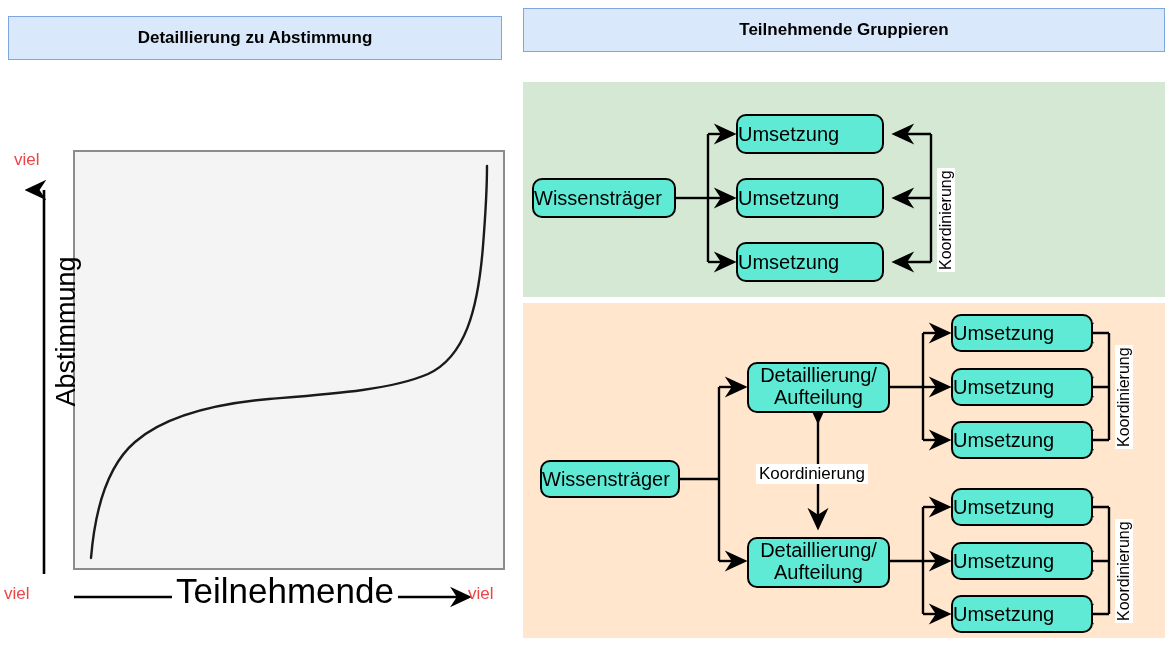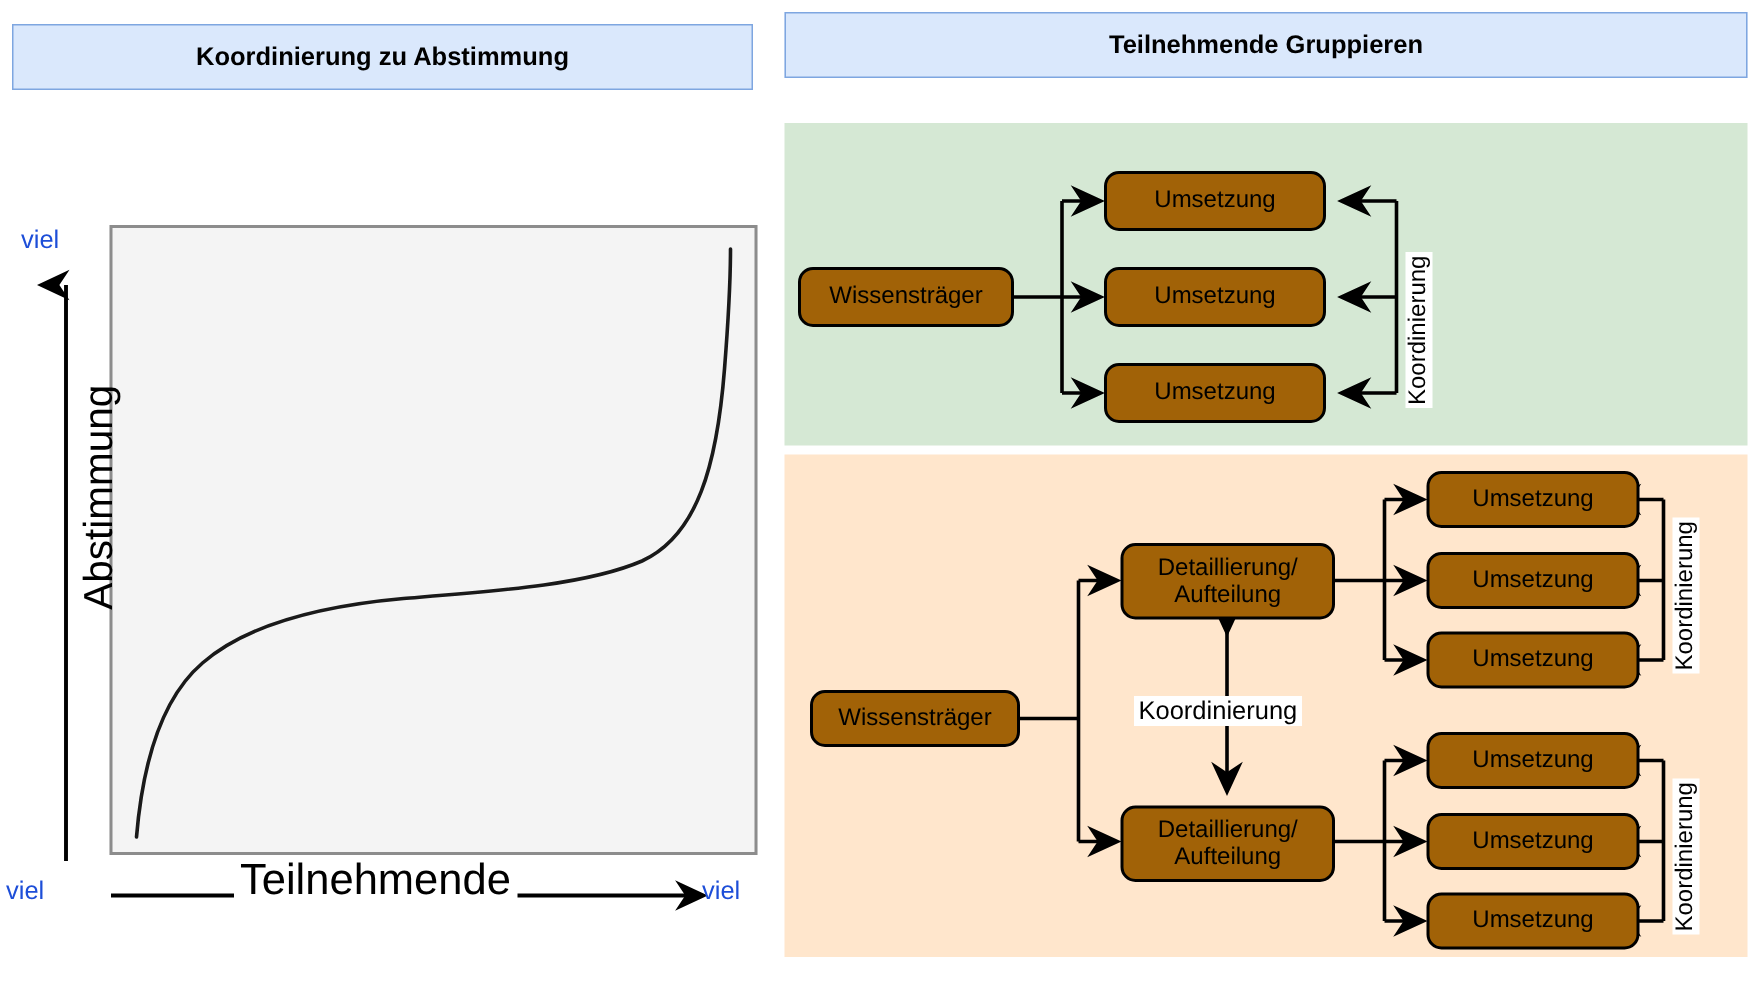--- a/index.html
+++ b/index.html
@@ -15,56 +15,56 @@
   #header-right{left:523px;top:8px;width:642px;height:44px;}
 
   
   #chart-block{position:absolute;left:0;top:66px;width:512px;height:560px;}
   #plot-area{position:absolute;left:73px;top:84px;width:432px;height:420px;
              background:#f4f4f4;border:2px solid #8c8c8c;box-sizing:border-box;}
   #curve-svg{position:absolute;left:73px;top:84px;width:432px;height:420px;}
   #yaxis-svg{position:absolute;left:18px;top:84px;width:52px;height:430px;}
   #xaxis-svg{position:absolute;left:60px;top:512px;width:452px;height:40px;}
 
-  .axis-tick-label{position:absolute;font-size:17px;color:#1d4ed8;white-space:nowrap;}
+  .axis-tick-label{position:absolute;font-size:17px;color:#ef4444;white-space:nowrap;}
   #y-top-label{left:14px;top:84px;}
   #x-left-label{left:4px;top:518px;}
   #x-right-label{left:468px;top:518px;}
 
   #y-axis-title{
     position:absolute;left:-44px;top:250px;width:220px;text-align:center;
     transform:rotate(-90deg);font-size:27px;white-space:nowrap;
   }
-  #x-axis-title{position:absolute;left:156px;top:505px;font-size:29px;
+  #x-axis-title{position:absolute;left:172px;top:505px;font-size:35px;
     background:#ffffff;padding:0 4px;white-space:nowrap;}
 
   
   #green-panel{position:absolute;left:523px;top:82px;width:642px;height:215px;
                background:#d5e8d4;}
   #orange-panel{position:absolute;left:523px;top:303px;width:642px;height:335px;
                 background:#ffe6cc;}
 
   .node{
-    position:absolute;background:#a16207;border:2px solid #000;border-radius:10px;
-    display:flex;align-items:center;justify-content:center;text-align:center;
-    font-size:16px;line-height:1.12;box-sizing:border-box;z-index:3;
+    position:absolute;background:#5eead4;border:2px solid #000;border-radius:10px;
+    display:flex;align-items:center;text-align:center;
+    font-size:20px;line-height:1.12;box-sizing:border-box;z-index:3;
   }
   .edge-layer{position:absolute;left:0;top:0;width:100%;height:100%;z-index:1;}
   .vlabel{
     position:absolute;font-size:16px;background:#ffffff;white-space:nowrap;
     transform:rotate(-90deg);transform-origin:left top;z-index:4;padding:0 2px;
   }
   .hlabel{position:absolute;font-size:17px;background:#ffffff;
           white-space:nowrap;z-index:4;padding:0 3px;}
 </style>
 </head>
 <body>
 
 <div class="panel-header" id="header-left">
-  <span>Koordinierung zu Abstimmung</span>
+  <span>Detaillierung zu Abstimmung</span>
 </div>
 <div class="panel-header" id="header-right">
   <span>Teilnehmende Gruppieren</span>
 </div>
 
 <div id="chart-block">
 
   <div id="plot-area"></div>
 
   <svg id="curve-svg" viewBox="0 0 432 420" preserveAspectRatio="none">

